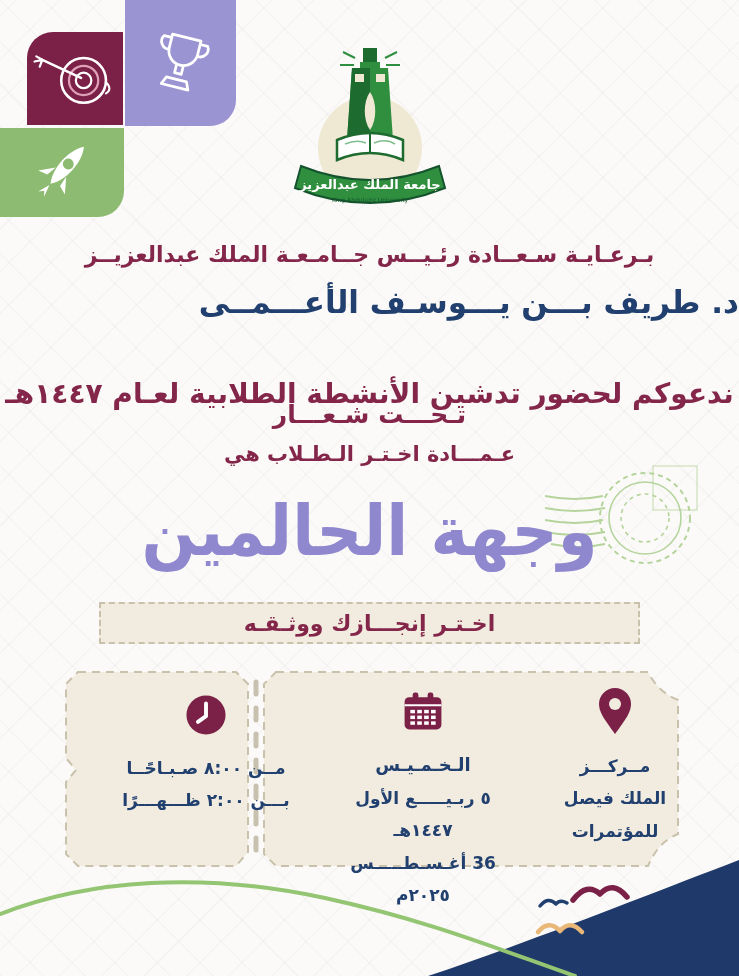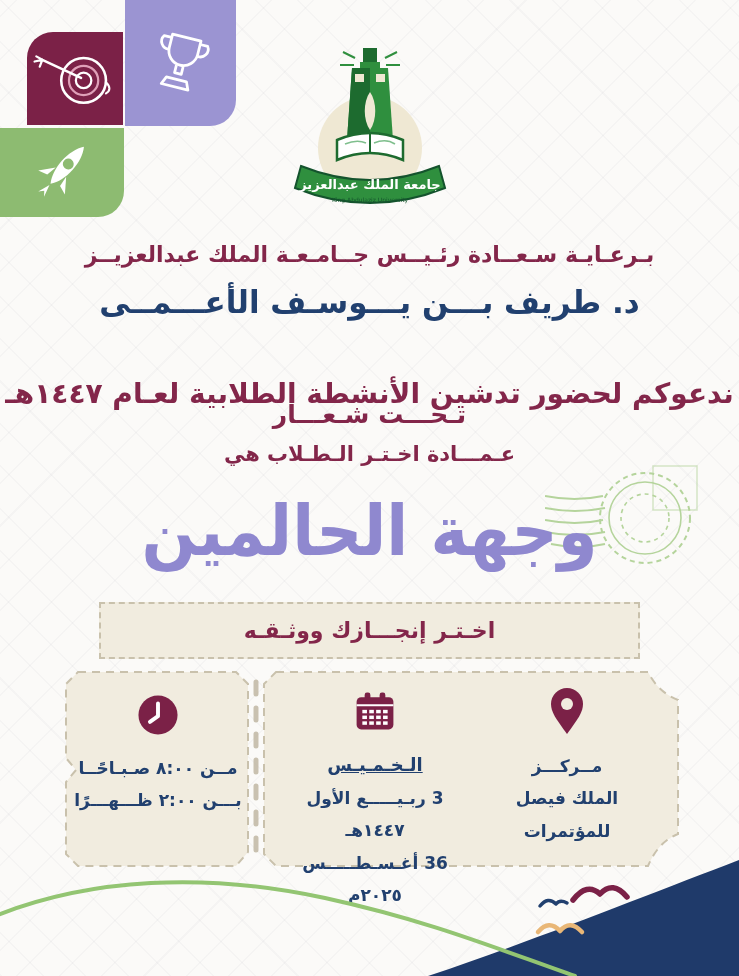--- a/index.html
+++ b/index.html
@@ -13,41 +13,41 @@
   }
   .abs{position:absolute;text-align:center;}
   
   .sq{position:absolute;display:flex;align-items:center;justify-content:center;}
   .sq-purple{left:125px;top:0;width:111px;height:126px;background:#9b94d2;border-radius:0 0 26px 0;}
   .sq-maroon{left:27px;top:32px;width:96px;height:93px;background:#7b2147;border-radius:26px 0 0 0;}
   .sq-green{left:0;top:128px;width:124px;height:89px;background:#8dbb71;border-radius:0 0 26px 0;}
   
   .line{position:absolute;left:0;width:739px;text-align:center;direction:rtl;}
   .maroon-t{color:#83264a;font-weight:700;}
-  .navy-t{color:#21406f;font-weight:800;}
+  .navy-t{color:#21406f;font-weight:800;text-align:right;}
   .patronage{top:242px;font-size:22px;}
   .patron-name{top:284px;font-size:31px;letter-spacing:1px;}
   .invite{top:356px;font-size:28px;margin-top:21px;}
   .slogan{top:400px;font-size:25px;}
   .deanship{top:442px;font-size:21px;}
   .big-title{top:494px;font-size:64px;font-weight:800;color:#8f88cf;transform:scaleY(1.08);}
   
   .achieve-bar{
-    position:absolute;left:99px;top:602px;width:541px;height:57px;box-sizing:border-box;
+    position:absolute;left:99px;top:602px;width:541px;height:42px;box-sizing:border-box;
     background:#f1ecdf;border:2px dashed #c9c1ac;
     display:flex;align-items:center;justify-content:center;direction:rtl;
     color:#83264a;font-weight:800;font-size:22px;
   }
   
   .ticket{position:absolute;left:62px;top:670px;width:618px;height:198px;}
   .ticket svg.frame{position:absolute;left:0;top:0;}
-  .tk-col{position:absolute;text-align:center;direction:rtl;color:#21406f;font-weight:700;}
+  .tk-col{position:absolute;text-align:center;direction:rtl;color:#21406f;font-weight:700;margin-left:48px;}
   .tk-icon{display:block;margin:0 auto 10px auto;}
   .tk-line{font-size:17px;line-height:1.9;}
-  .tk-day{font-size:18px;font-weight:800;text-decoration:underline;}
+  .tk-day{font-size:18px;font-weight:800;}
   
   .footer-art{position:absolute;left:0;top:836px;}
   
   .stamp{position:absolute;left:545px;top:460px;}
 </style>
 </head>
 <body>
 
 <div class="poster">
 
@@ -186,21 +186,21 @@
               <rect x="21" y="24" width="4" height="3"></rect>
               <rect x="27" y="24" width="4" height="3"></rect>
             <rect x="9" y="29" width="4" height="3"></rect>
               <rect x="15" y="29" width="4" height="3"></rect>
               <rect x="21" y="29" width="4" height="3"></rect>
               <rect x="27" y="29" width="4" height="3"></rect>
           </g>
         </svg>
       </span>
       <div class="tk-line tk-day">الـخـمـيـس</div>
-      <div class="tk-line">3 ربـيـــــع الأول ١٤٤٧هـ</div>
+      <div class="tk-line">٥ ربـيـــــع الأول ١٤٤٧هـ</div>
       <div class="tk-line">36 أغـسـطـــــس ٢٠٢٥م</div>
     </div>
 
     <div class="tk-col" style="left:410px;top:18px;width:190px;">
       <span class="tk-icon">
         <svg width="40" height="48" viewBox="0 0 40 48">
           <path d="M20,46 C9,31 4,24 4,16 a16,16 0 1 1 32,0 c0,8 -5,15 -16,30 z" fill="#7b2147"></path>
           <circle cx="20" cy="16" r="6" fill="#f1ecdf"></circle>
         </svg>
       </span>

